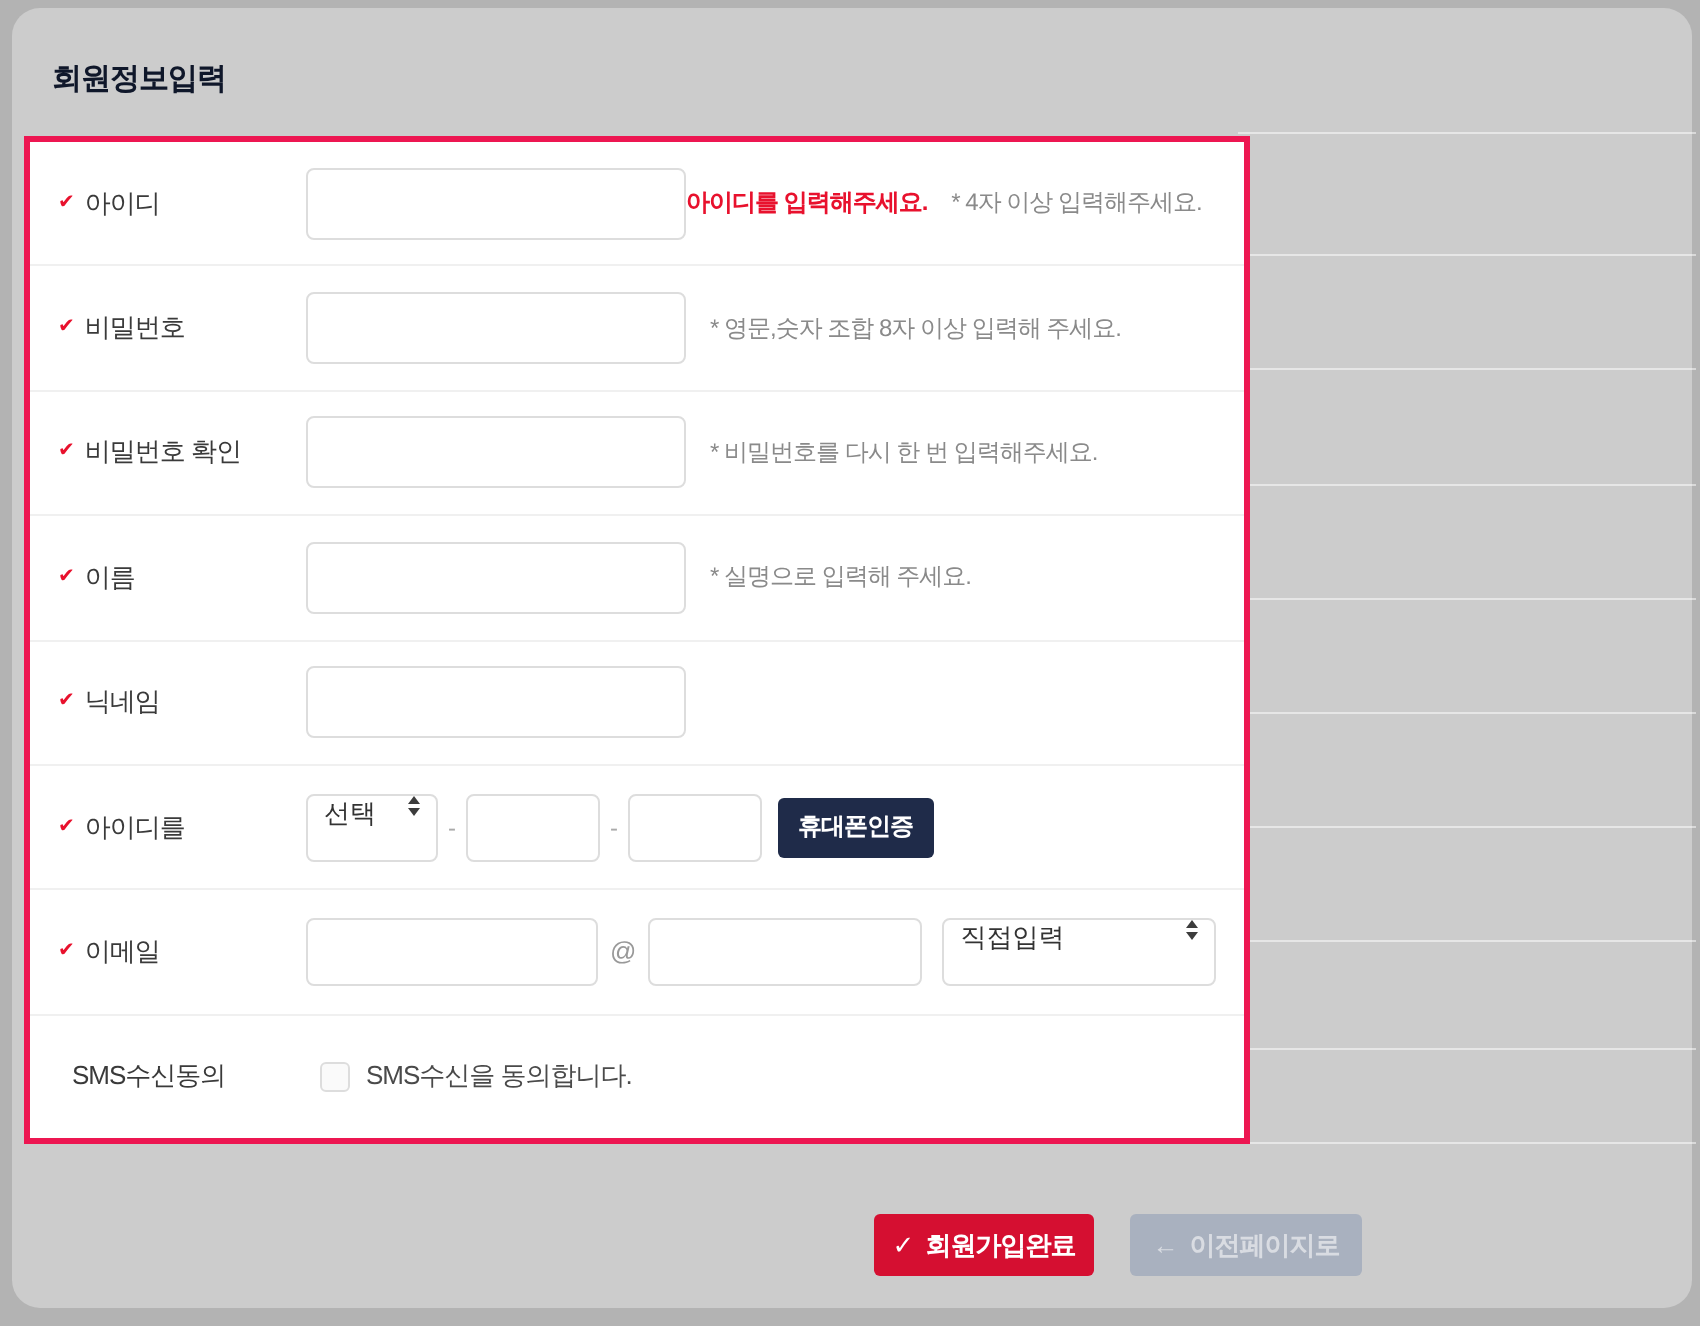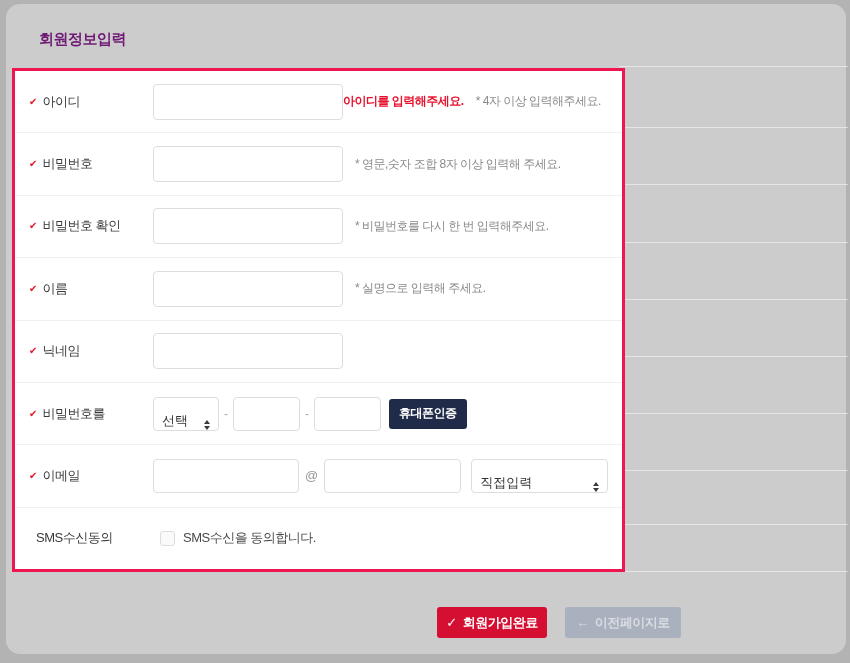--- a/index.html
+++ b/index.html
@@ -7,22 +7,22 @@
   body {
     background:#b3b3b3;
     font-family:"Liberation Sans","DejaVu Sans",sans-serif;
     position:relative; overflow:hidden;
   }
   .card {
     position:absolute; left:6px; top:4px; width:840px; height:650px;
     background:#cccccc; border-radius:14px; overflow:hidden;
   }
   .page-title {
-    position:absolute; left:39px; top:30px;
-    font-size:15px; font-weight:bold; color:#701a75; letter-spacing:-0.5px;text-align:right;
+    position:absolute; left:26px; top:30px;
+    font-size:15px; font-weight:bold; color:#0f172a; letter-spacing:-0.5px;text-align:right;
   }
   
   .bg-line { position:absolute; left:619px; right:2px; height:1px; background:rgba(255,255,255,0.5); }
 
   .highlight-box {
     position:absolute; left:12px; top:68px; width:613px; height:504px;
     background:#ffffff; border:3px solid var(--accent-pink,#ed1651);
     display:flex; flex-direction:column;
   }
   .form-row {
@@ -35,21 +35,21 @@
   .lbl { font-size:13px; color:#3a3a3a; letter-spacing:-0.5px; }
   .txt-input {
     width:190px; height:36px; border:1px solid #ddd; border-radius:4px;
     background:#fff; padding:0 8px; font-size:13px; color:#333; outline:none;
   }
   .txt-input.sm { width:67px; height:34px; }
   .err-msg { font-size:12px; font-weight:bold; color:var(--error-red,#f0182d); letter-spacing:-0.5px; }
   .hint { font-size:12px; color:#8a8a8a; margin-left:12px; letter-spacing:-0.5px; }
   .select-box {
     height:34px; border:1px solid #ddd; border-radius:4px; background:#fff;
-    display:flex; align-items:flex-end; justify-content:space-between;
+    display:flex; align-items:flex-start; justify-content:space-between;
     padding:0 8px; font-size:13px; color:#333; cursor:pointer;
   }
   .select-box.phone { width:66px; }
   .select-box.domain { width:137px; margin-left:10px; }
   .arrows { display:inline-flex; flex-direction:column; gap:2px; margin-left:6px; }
   .tri-up { width:0; height:0; border-left:3px solid transparent; border-right:3px solid transparent; border-bottom:4px solid #3c3c3c; }
   .tri-down { width:0; height:0; border-left:3px solid transparent; border-right:3px solid transparent; border-top:4px solid #3c3c3c; }
   .dash { color:#aaa; font-size:12px; margin:0 5px; }
   .at-sign { color:#999; font-size:13px; margin:0 6px; }
   .verify-btn {
@@ -132,21 +132,21 @@
     <div class="label-col">
       <span class="req">✔</span>
       <span class="lbl">닉네임</span>
     </div>
     <input class="txt-input" type="text" style="">
   </div>
 
   <div class="form-row">
     <div class="label-col">
       <span class="req">✔</span>
-      <span class="lbl">비밀번호를</span>
+      <span class="lbl">아이디를</span>
     </div>
     <div class="select-box phone">
       <span>선택</span>
       <span class="arrows">
           <span class="tri-up"></span>
           <span class="tri-down"></span>
         </span>
     </div>
     <span class="dash">-</span>
     <input class="txt-input sm" type="text" style="">

